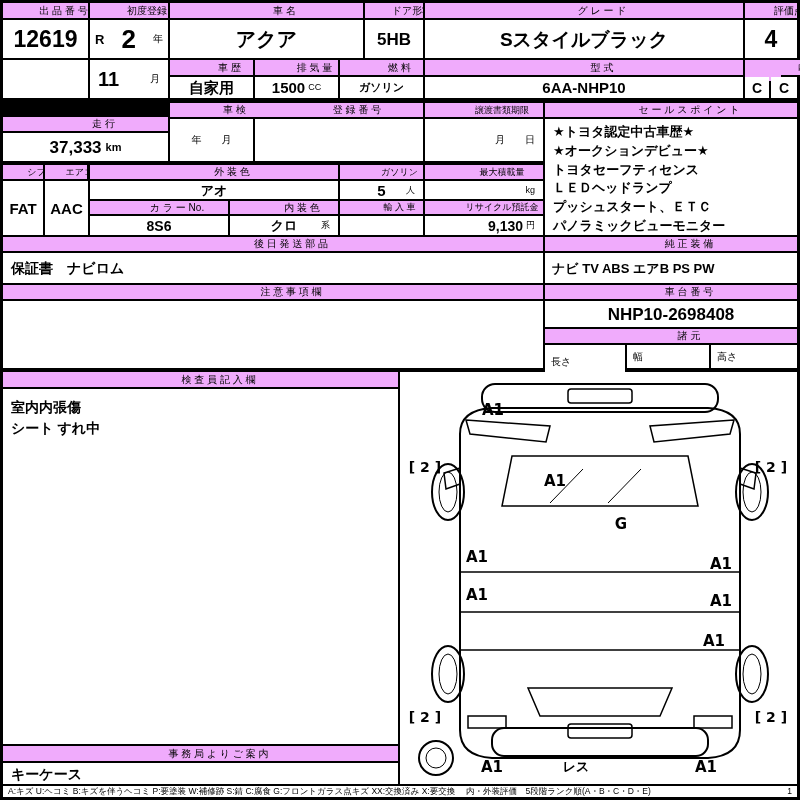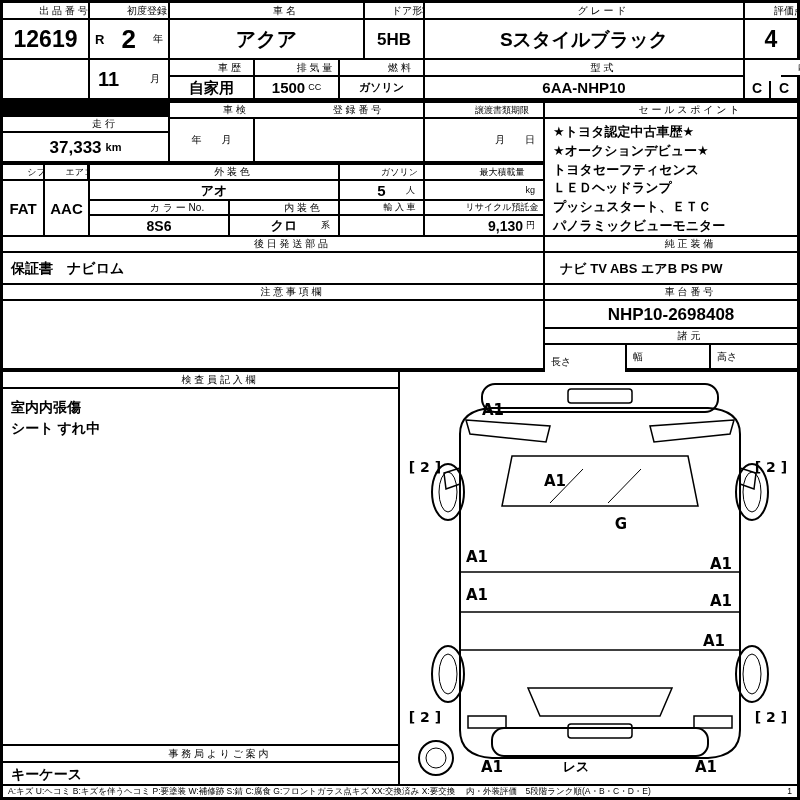--- a/index.html
+++ b/index.html
@@ -2,21 +2,21 @@
 <html><head>
 <meta charset="utf-8">
 <style>
   * { margin:0; padding:0; box-sizing:border-box; }
   html,body { background:#777; }
   #sheet {
     position:relative; width:800px; height:800px; background:#000;
     font-family:"Liberation Sans","DejaVu Sans",sans-serif; color:#000;
   }
   .c { position:absolute; background:#fff; display:flex; align-items:center; justify-content:center; overflow:hidden; line-height:1; }
-  .h { position:absolute; background:#ffffff; display:flex; align-items:center; justify-content:center; overflow:hidden; font-size:10px; white-space:nowrap; line-height:1;padding-left:36px; }
+  .h { position:absolute; background:#f0abfc; display:flex; align-items:center; justify-content:center; overflow:hidden; font-size:10px; white-space:nowrap; line-height:1;padding-left:36px; }
   .b { font-weight:bold; }
   .left { justify-content:flex-start; }
   .right { justify-content:flex-end; }
   .col { flex-direction:column; align-items:flex-start; justify-content:flex-start; }
   .black { background:#000; }
   .fs8 { font-size:8.5px; } .fs9 { font-size:9px; } .fs10 { font-size:10px; }
   .fs11 { font-size:11px; } .fs13 { font-size:13px; } .fs14 { font-size:14px; }
   .fs15 { font-size:15px; } .fs17 { font-size:17px; } .fs19 { font-size:19px; }
   .fs20 { font-size:20px; } .fs23 { font-size:23px; } .fs26 { font-size:26px; }
   svg text { font-family:"DejaVu Sans","Liberation Sans",sans-serif; }
@@ -116,21 +116,21 @@
   <div class="c right fs9" style="left:425px;top:181px;width:118px;height:18px;padding-right:8px">kg</div>
   <div class="h fs9" style="left:425px;top:201px;width:118px;height:13px">リサイクル預託金</div>
   <div class="c right" style="left:425px;top:216px;width:118px;height:19px;padding-right:8px">
     <span class="b fs14">9,130</span>
     <span class="fs9" style="margin-left:3px">円</span>
   </div>
 
   <div class="h" style="left:3px;top:237px;width:540px;height:14px">後 日 発 送 部 品</div>
   <div class="c left b fs14" style="left:3px;top:253px;width:540px;height:30px;padding-left:8px">保証書　ナビロム</div>
   <div class="h" style="left:545px;top:237px;width:252px;height:14px">純 正 装 備</div>
-  <div class="c left b fs13" style="left:545px;top:253px;width:252px;height:30px;padding-left:15px">ナビ TV ABS エアB PS PW</div>
+  <div class="c left b fs13" style="left:545px;top:253px;width:252px;height:30px;padding-left:7px">ナビ TV ABS エアB PS PW</div>
 
   <div class="h" style="left:3px;top:285px;width:540px;height:14px">注 意 事 項 欄</div>
   <div class="c" style="left:3px;top:301px;width:540px;height:67px"></div>
   <div class="h" style="left:545px;top:285px;width:252px;height:14px">車 台 番 号</div>
   <div class="c b fs17" style="left:545px;top:301px;width:252px;height:26px">NHP10-2698408</div>
   <div class="h" style="left:545px;top:329px;width:252px;height:14px">諸 元</div>
   <div class="c left fs10" style="left:545px;top:345px;width:80px;height:34px;padding-left:6px">長さ</div>
   <div class="c left fs10" style="left:627px;top:345px;width:82px;height:23px;padding-left:6px">幅</div>
   <div class="c left fs10" style="left:711px;top:345px;width:86px;height:23px;padding-left:6px">高さ</div>
 

